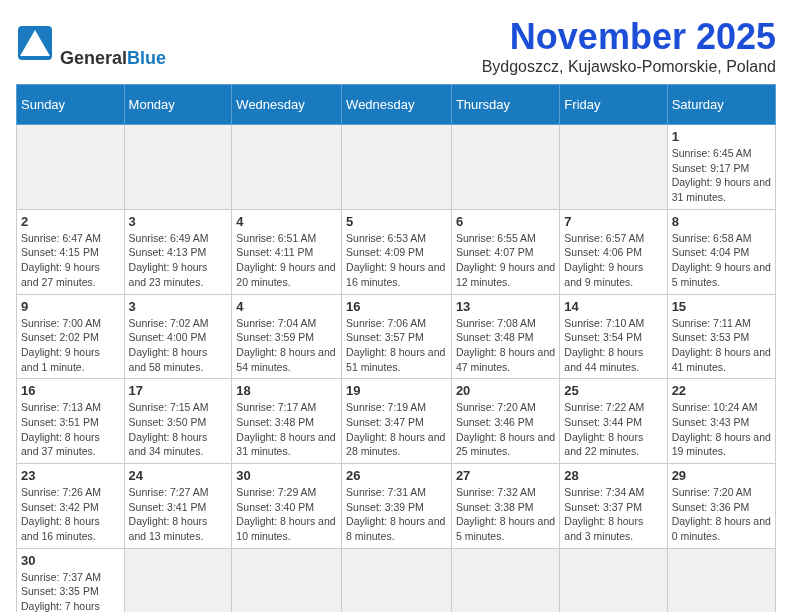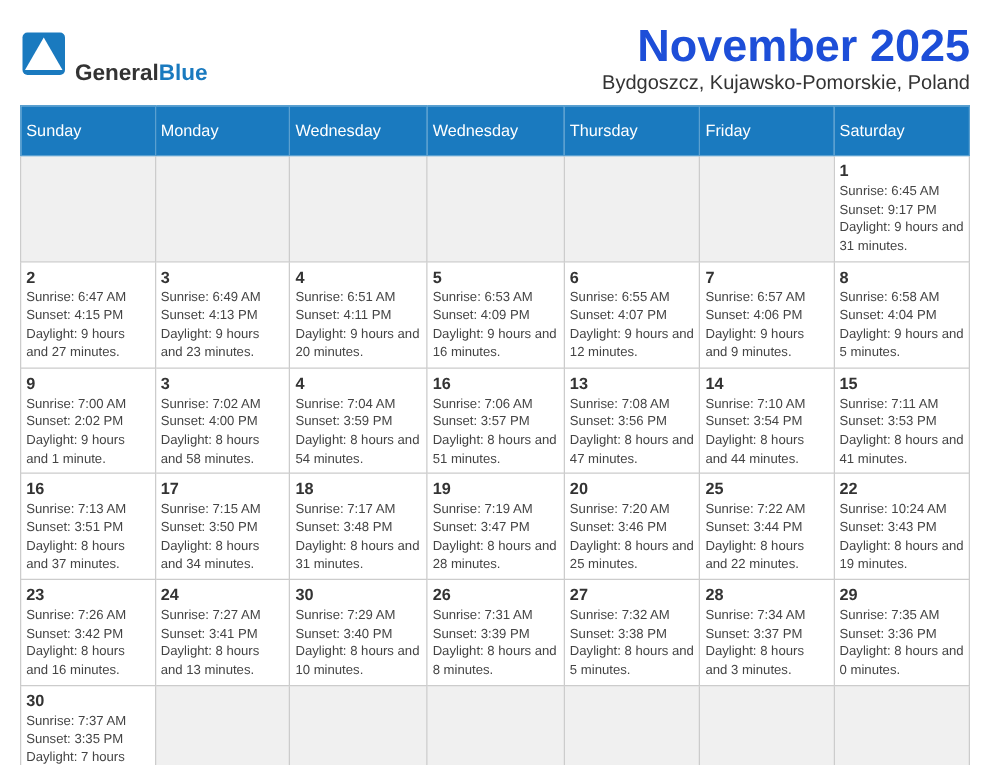--- a/index.html
+++ b/index.html
@@ -198,21 +198,21 @@
         </td>
         <td>
           <span class="day-number">16</span>
           <div class="day-info">Sunrise: 7:06 AM
 Sunset: 3:57 PM
 Daylight: 8 hours and 51 minutes.</div>
         </td>
         <td>
           <span class="day-number">13</span>
           <div class="day-info">Sunrise: 7:08 AM
-Sunset: 3:56 PM
+Sunset: 3:48 PM
 Daylight: 8 hours and 47 minutes.</div>
         </td>
         <td>
           <span class="day-number">14</span>
           <div class="day-info">Sunrise: 7:10 AM
 Sunset: 3:54 PM
 Daylight: 8 hours and 44 minutes.</div>
         </td>
         <td>
           <span class="day-number">15</span>
@@ -297,21 +297,21 @@
 Daylight: 8 hours and 5 minutes.</div>
         </td>
         <td>
           <span class="day-number">28</span>
           <div class="day-info">Sunrise: 7:34 AM
 Sunset: 3:37 PM
 Daylight: 8 hours and 3 minutes.</div>
         </td>
         <td>
           <span class="day-number">29</span>
-          <div class="day-info">Sunrise: 7:35 AM
+          <div class="day-info">Sunrise: 7:20 AM
 Sunset: 3:36 PM
 Daylight: 8 hours and 0 minutes.</div>
         </td>
       </tr>
       <tr>
         <td>
           <span class="day-number">30</span>
           <div class="day-info">Sunrise: 7:37 AM
 Sunset: 3:35 PM
 Daylight: 7 hours and 58 minutes.</div>

